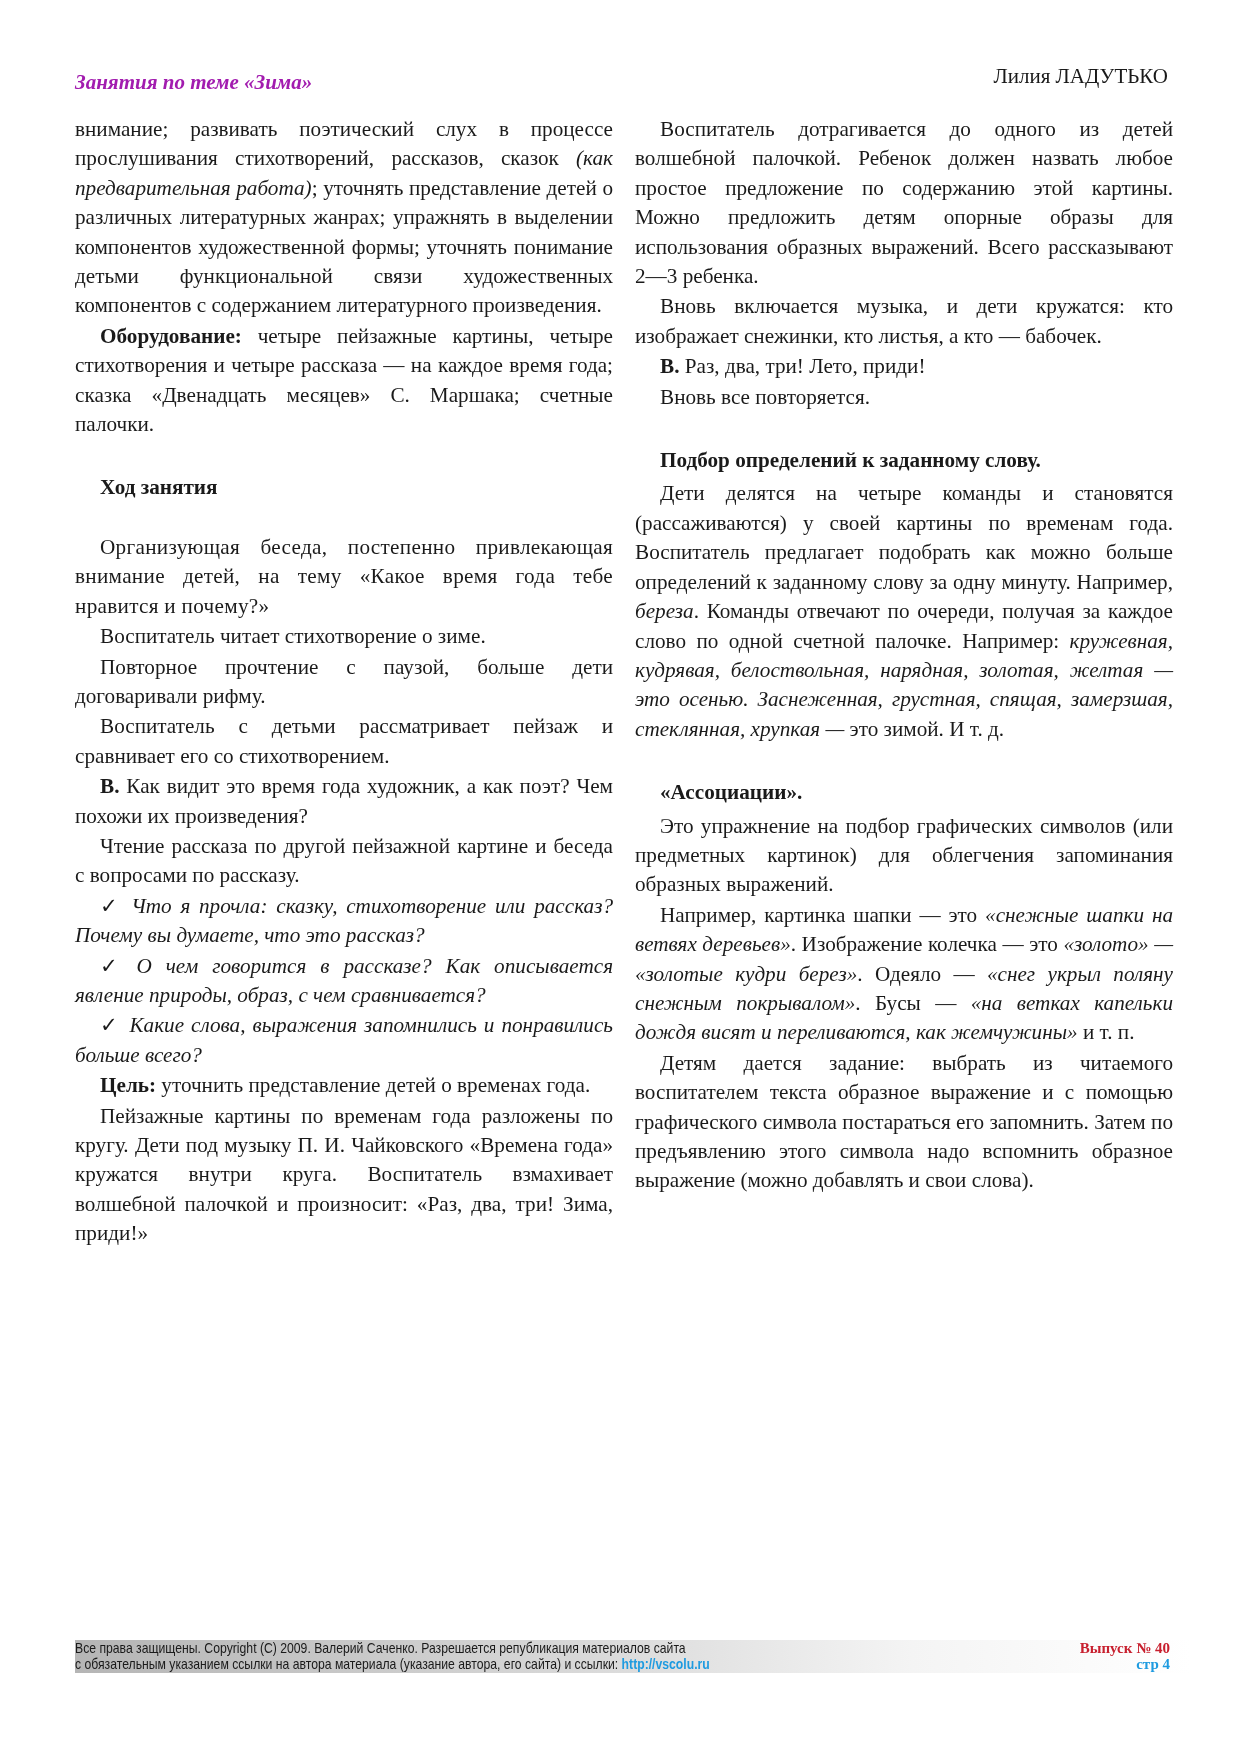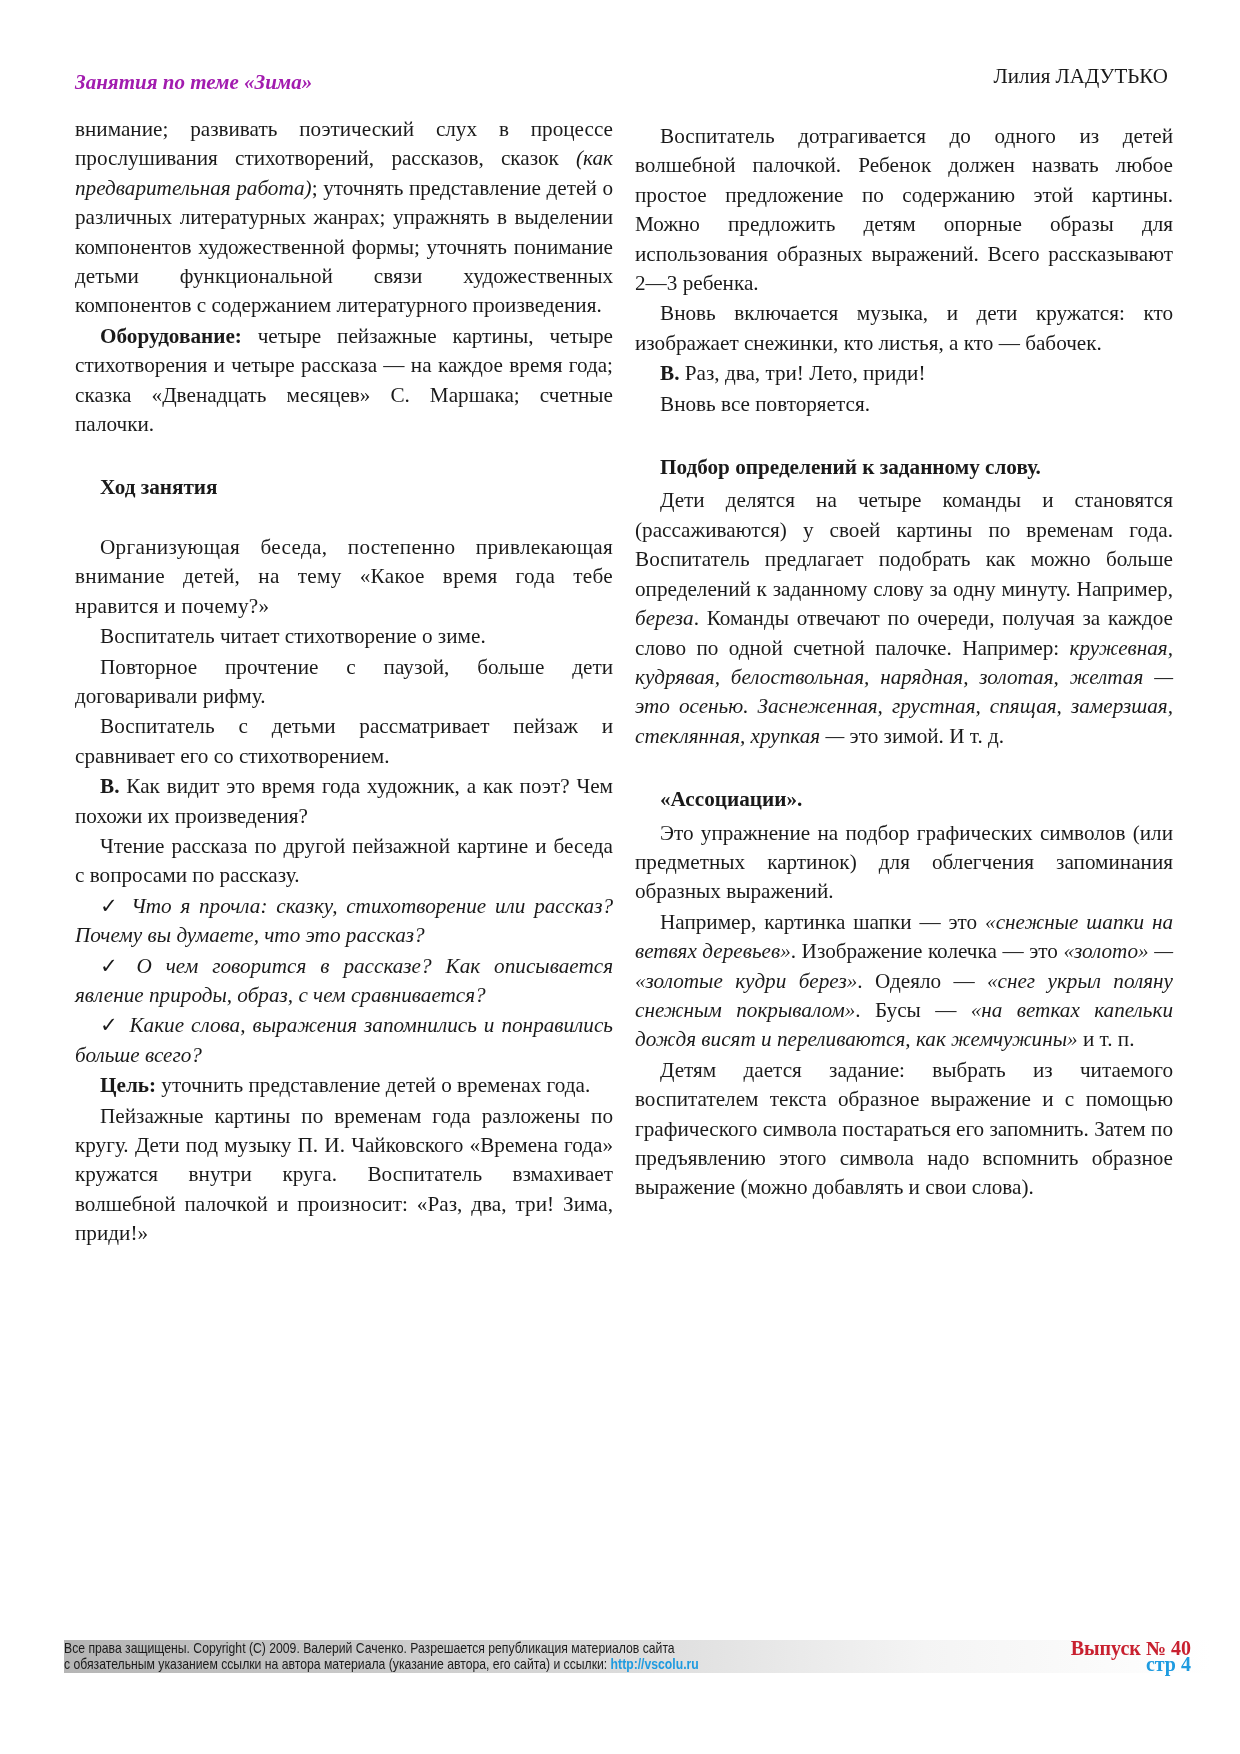--- a/index.html
+++ b/index.html
@@ -3,35 +3,35 @@
 <meta charset="utf-8">
 <style>
   html, body { margin: 0; padding: 0; background: #ffffff; }
   body { width: 1240px; height: 1754px; position: relative; overflow: hidden;
          font-family: "Liberation Serif", "DejaVu Serif", serif; color: #1a1a1a; }
   .header-left { position: absolute; left: 75px; top: 70px; font-size: 21px; font-style: italic;
                  font-weight: bold; color: #a21caf; }
   .header-right { position: absolute; right: 72px; top: 64px; font-size: 21px; color: #1a1a1a; }
   .col { position: absolute; top: 115px; width: 538px; font-size: 21.2px; line-height: 29.4px; }
   .col-left { left: 75px; }
-  .col-right { left: 635px; margin-top: 7px; }
+  .col-right { left: 635px; }
   .p { margin: 0 0 1px 0; text-indent: 25px; text-align: justify; }
   .p.noind { text-indent: 0; }
   .b { font-weight: bold; }
   .i { font-style: italic; }
   .h { font-weight: bold; margin: 34px 0 4px 0; text-indent: 25px; }
   .h.big { margin: 34px 0 30px 0; }
   .check { font-style: normal; margin-right: 10px; }
-  .footer { position: absolute; left: 64px; top: 1640px; width: 1115px; height: 33px;
-            background: linear-gradient(to right, #b5b5b5 0%, #d8d8d8 45%, #f4f4f4 75%, #ffffff 100%); padding-left: 32px; }
+  .footer { position: absolute; left: 75px; top: 1640px; width: 1115px; height: 33px;
+            background: linear-gradient(to right, #b5b5b5 0%, #d8d8d8 45%, #f4f4f4 75%, #ffffff 100%); }
   .footer-text { position: absolute; left: 0; top: 1px; font-size: 14.2px; line-height: 15.5px;
                  font-family: "Liberation Sans Narrow", "Liberation Sans", sans-serif; color: #1a1a1a;
                  transform: scaleX(0.86); transform-origin: left top; white-space: nowrap; }
   .footer-link { color: #1e9be0; font-weight: bold; text-decoration: none; }
-  .footer-issue { position: absolute; right: 20px; top: 1px; font-size: 20px; font-weight: bold;
+  .footer-issue { position: absolute; right: 20px; top: 1px; font-size: 15px; font-weight: bold;
                   color: #c8202f; text-align: right; line-height: 15.5px; }
   .footer-page { display: block; color: #1e9be0; }
 </style>
 </head>
 <body>
 
 <div class="header-left">Занятия по теме «Зима»</div>
 <div class="header-right">Лилия ЛАДУТЬКО</div>
 
 <div class="col col-left">

